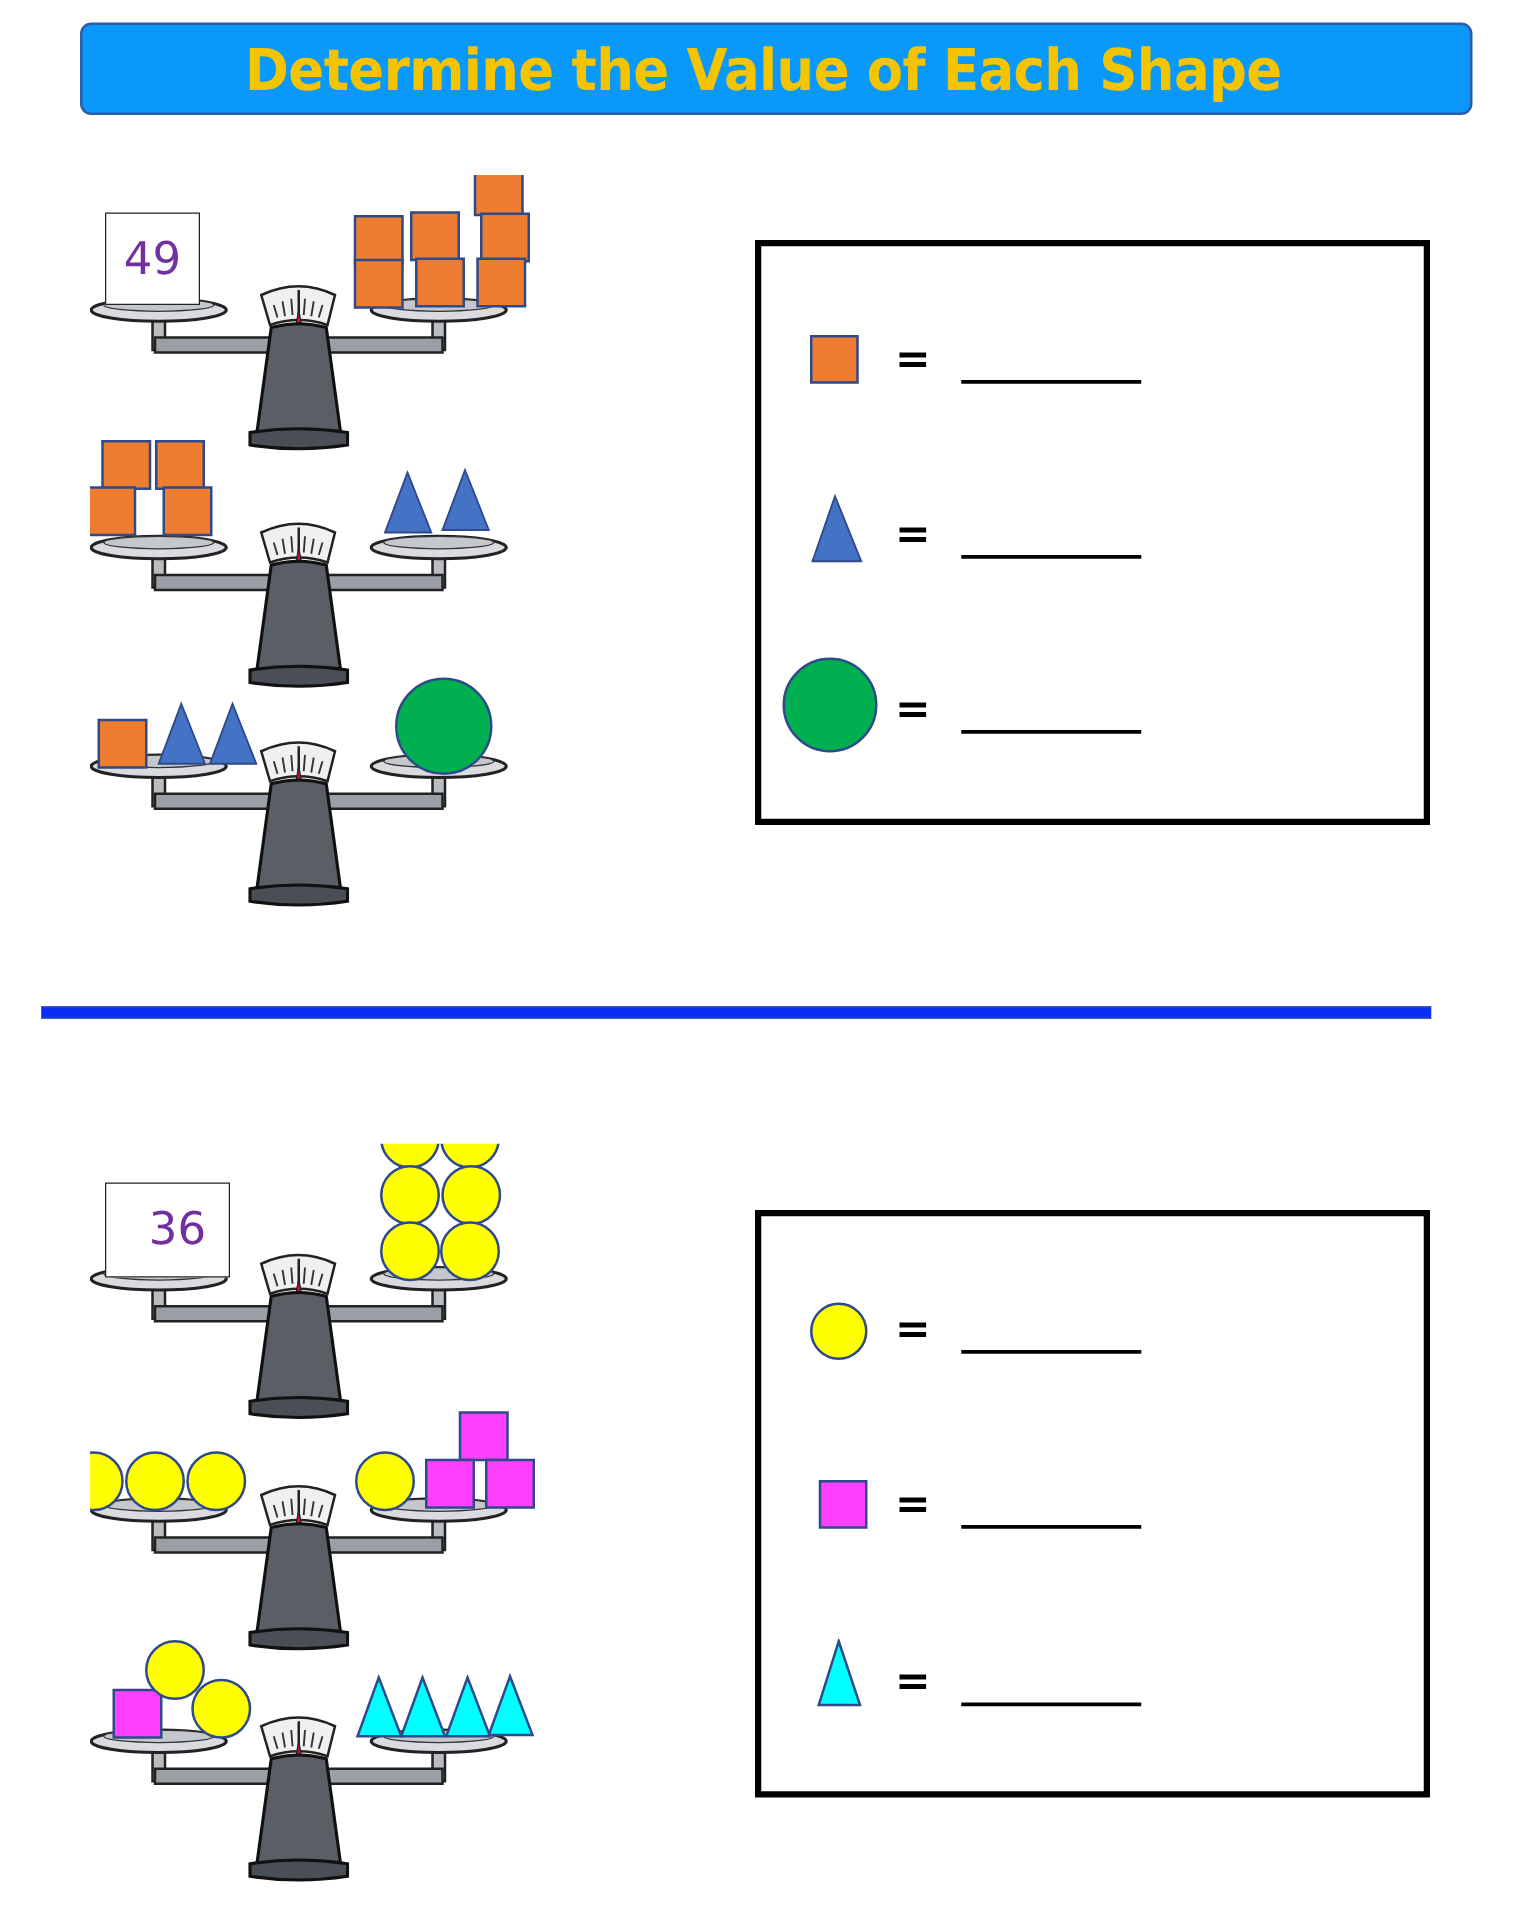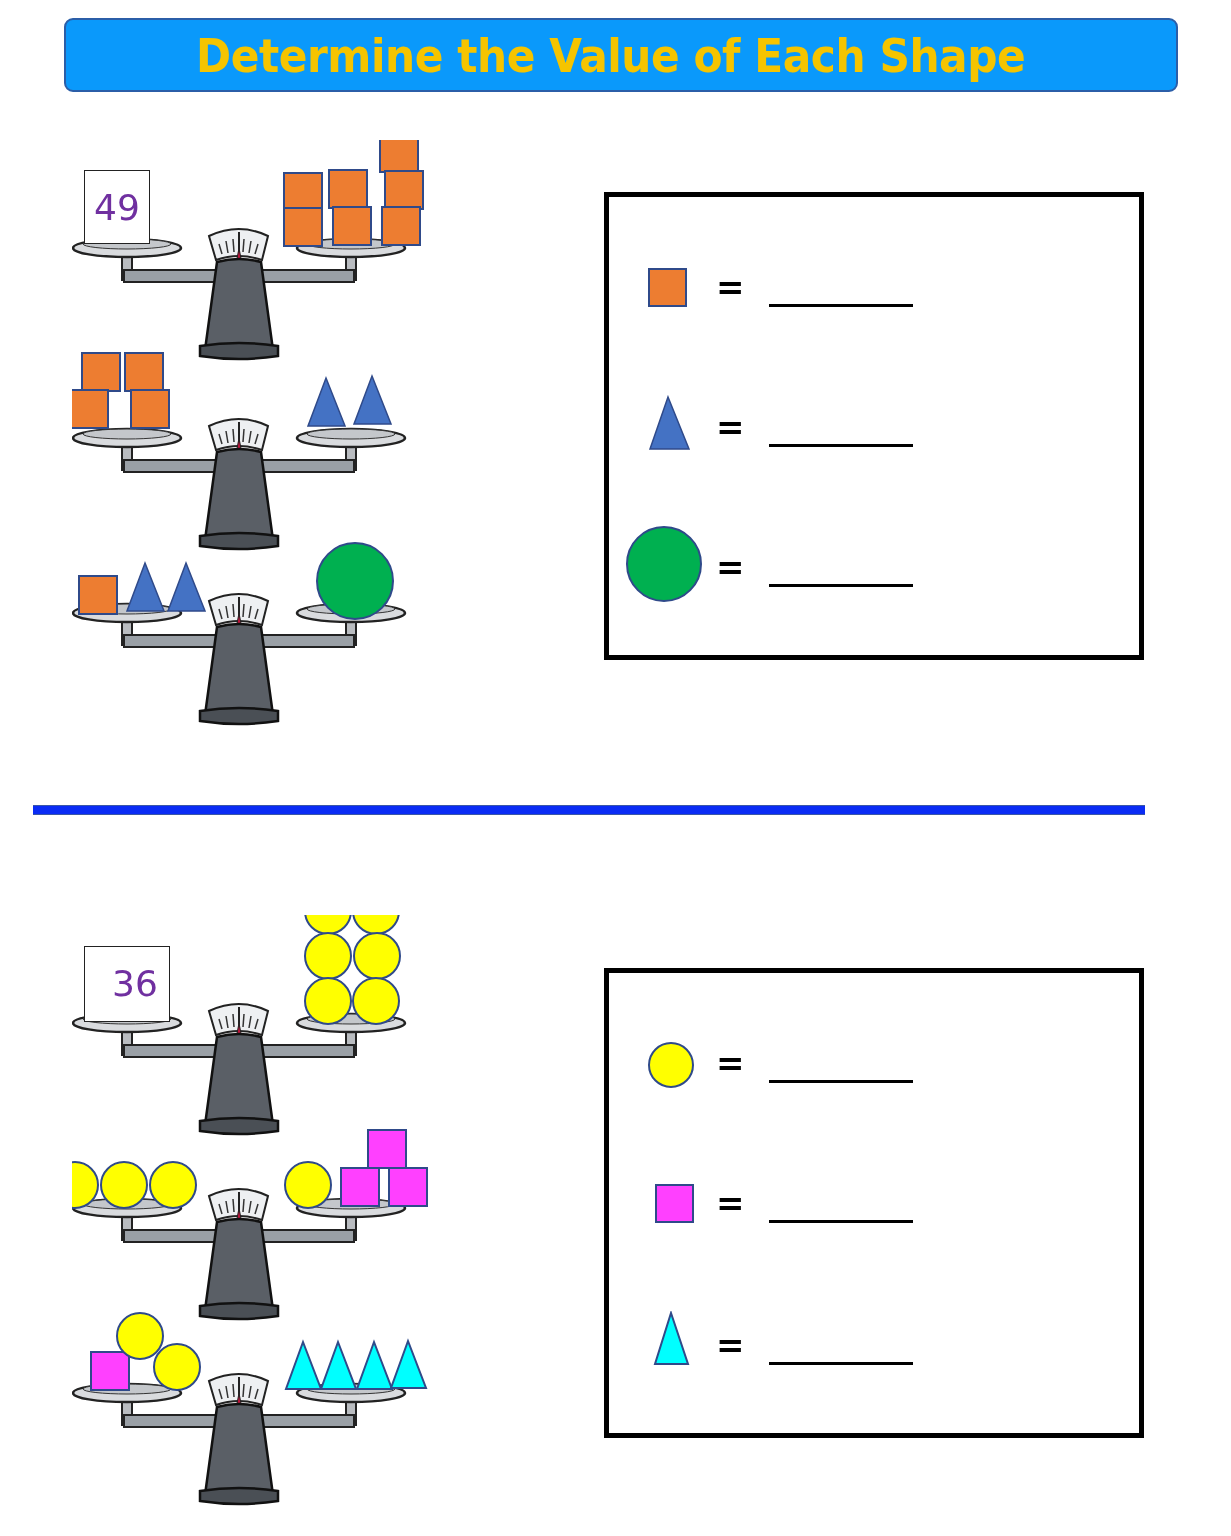--- a/index.html
+++ b/index.html
@@ -102,21 +102,21 @@
     <svg width="360" height="225" viewBox="0 0 360 225">
       <use href="#balance" x="0" y="0"></use>
       <use href="#osq" x="212" y="33"></use>
         <use href="#osq" x="212" y="68"></use>
       <use href="#osq" x="257" y="30"></use>
         <use href="#osq" x="261" y="67"></use>
       <use href="#osq" x="308" y="-6"></use>
         <use href="#osq" x="313" y="31"></use>
         <use href="#osq" x="310" y="67"></use>
     </svg>
-    <div class="num-card" style="left:12px; top:30px; width:66px; height:74px;">49</div>
+    <div class="num-card" style="left:12px; top:30px; width:76px; height:74px;">49</div>
   </div>
 
   <div class="scale" style="left:72px; top:330px; width:360px; height:225px;">
     <svg width="360" height="225" viewBox="0 0 360 225">
       <use href="#balance" x="0" y="0"></use>
       <use href="#osq" x="10" y="23"></use>
         <use href="#osq" x="53" y="23"></use>
       <use href="#osq" x="-2" y="60"></use>
         <use href="#osq" x="59" y="60"></use>
       <use href="#btri" x="236" y="48"></use>
@@ -166,21 +166,21 @@
   <div class="scale" style="left:72px; top:915px; width:360px; height:225px;">
     <svg width="360" height="225" viewBox="0 0 360 225">
       <use href="#balance" x="0" y="0"></use>
       <use href="#ycirc" x="233" y="-27"></use>
         <use href="#ycirc" x="281" y="-27"></use>
       <use href="#ycirc" x="233" y="18"></use>
         <use href="#ycirc" x="282" y="18"></use>
       <use href="#ycirc" x="233" y="63"></use>
         <use href="#ycirc" x="281" y="63"></use>
     </svg>
-    <div class="num-card" style="left:12px; top:31px; width:86px; height:76px;padding-left:16px;">36</div>
+    <div class="num-card" style="left:12px; top:31px; width:100px; height:76px;padding-left:16px;">36</div>
   </div>
 
   <div class="scale" style="left:72px; top:1100px; width:370px; height:225px;">
     <svg width="370" height="225" viewBox="0 0 370 225">
       <use href="#balance" x="0" y="0"></use>
       <use href="#ycirc" x="-20" y="62"></use>
         <use href="#ycirc" x="29" y="62"></use>
         <use href="#ycirc" x="78" y="62"></use>
       <use href="#ycirc" x="213" y="62"></use>
       <use href="#msq" x="296" y="30"></use>

